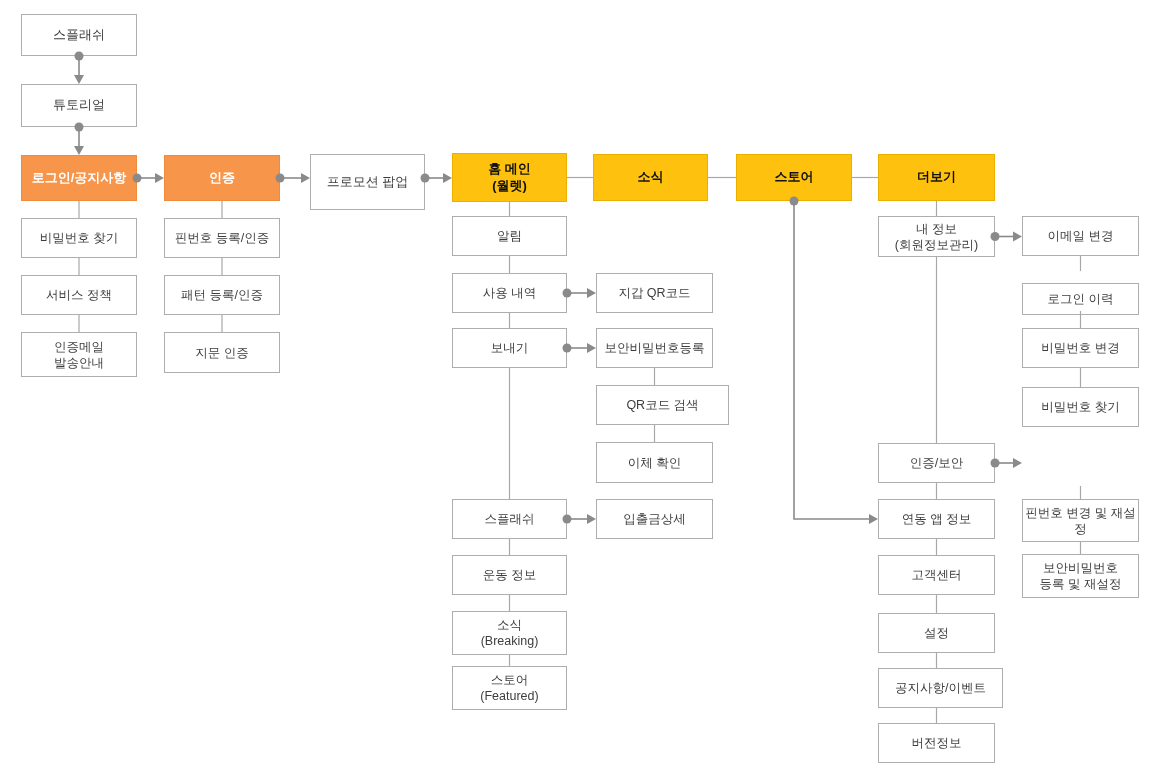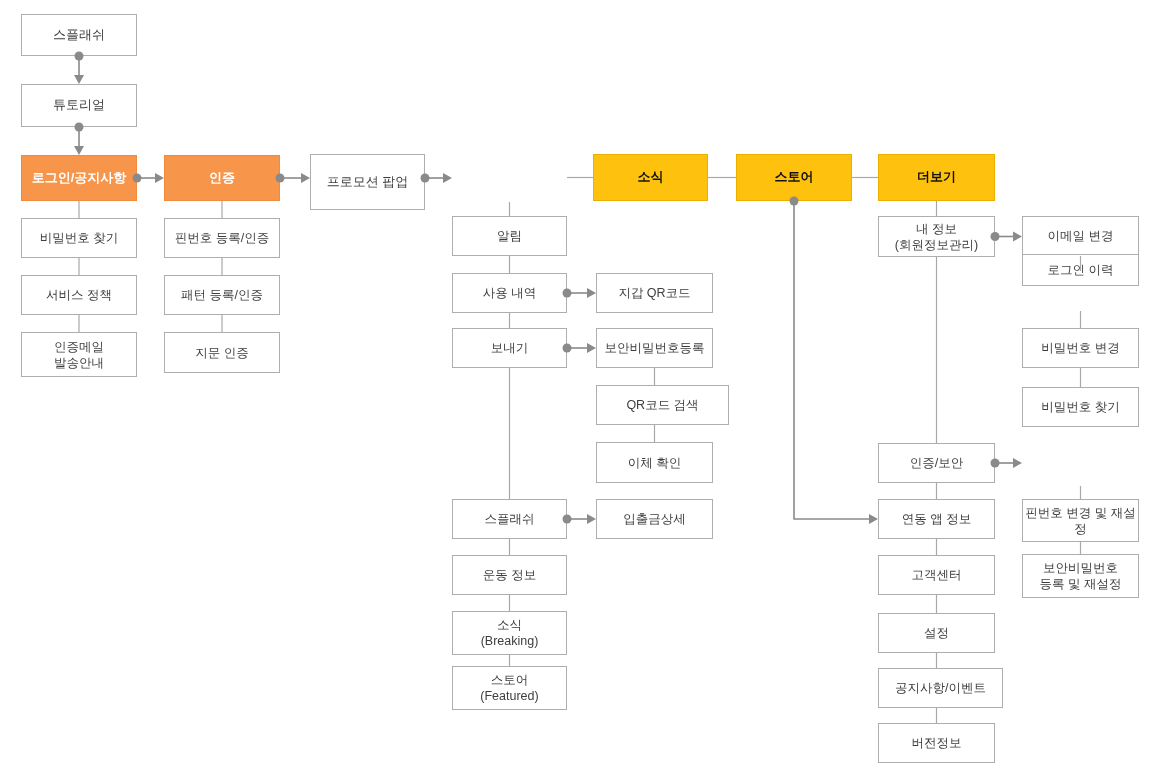--- a/index.html
+++ b/index.html
@@ -85,20 +85,22 @@
       <polyline points="794,201 794,519 871,519" fill="none" stroke="#8a8a8a" stroke-width="1.6"></polyline>
       <circle cx="794" cy="201" r="4.5" fill="#8a8a8a"></circle>
       <polygon points="878,519 869,514 869,524" fill="#8a8a8a"></polygon>
     </svg>
 
   <div class="node nav" id="n-splash" style="left:21px;top:14px;width:116px;height:42px">스플래쉬</div>
   <div class="node nav" id="n-tutorial" style="left:21px;top:84px;width:116px;height:43px">튜토리얼</div>
   <div class="node nav bold orange" id="n-login" style="left:21px;top:155px;width:116px;height:46px">로그인/공지사항</div>
   <div class="node nav bold orange" id="n-auth" style="left:164px;top:155px;width:116px;height:46px">인증</div>
   <div class="node nav" id="n-promo" style="left:310px;top:154px;width:115px;height:56px">프로모션 팝업</div>
+  <div class="node nav bold yellow" id="n-home" style="left:452px;top:153px;width:115px;height:49px">홈 메인
+(월렛)</div>
   <div class="node nav bold yellow" id="n-news" style="left:593px;top:154px;width:115px;height:47px">소식</div>
   <div class="node nav bold yellow" id="n-store" style="left:736px;top:154px;width:116px;height:47px">스토어</div>
   <div class="node nav bold yellow" id="n-more" style="left:878px;top:154px;width:117px;height:47px">더보기</div>
 
   <div class="node" id="n-find_password" style="left:21px;top:218px;width:116px;height:40px">비밀번호 찾기</div>
   <div class="node" id="n-service_policy" style="left:21px;top:275px;width:116px;height:40px">서비스 정책</div>
   <div class="node" id="n-auth_mail" style="left:21px;top:332px;width:116px;height:45px">인증메일
 발송안내</div>
 
   <div class="node" id="n-pin_reg" style="left:164px;top:218px;width:116px;height:40px">핀번호 등록/인증</div>
@@ -124,20 +126,20 @@
   <div class="node" id="n-my_info" style="left:878px;top:216px;width:117px;height:41px">내 정보
 (회원정보관리)</div>
   <div class="node" id="n-auth_security" style="left:878px;top:443px;width:117px;height:40px">인증/보안</div>
   <div class="node" id="n-linked_app" style="left:878px;top:499px;width:117px;height:40px">연동 앱 정보</div>
   <div class="node" id="n-customer_center" style="left:878px;top:555px;width:117px;height:40px">고객센터</div>
   <div class="node" id="n-settings" style="left:878px;top:613px;width:117px;height:40px">설정</div>
   <div class="node" id="n-notice_event" style="left:878px;top:668px;width:125px;height:40px">공지사항/이벤트</div>
   <div class="node" id="n-version_info" style="left:878px;top:723px;width:117px;height:40px">버전정보</div>
 
   <div class="node" id="n-email_change" style="left:1022px;top:216px;width:117px;height:40px">이메일 변경</div>
-  <div class="node" id="n-login_history" style="left:1022px;top:254px;width:117px;height:32px">로그인 이력</div>
+  <div class="node" id="n-login_history" style="left:1022px;top:283px;width:117px;height:32px">로그인 이력</div>
   <div class="node" id="n-pw_change" style="left:1022px;top:328px;width:117px;height:40px">비밀번호 변경</div>
   <div class="node" id="n-pw_find" style="left:1022px;top:387px;width:117px;height:40px">비밀번호 찾기</div>
   <div class="node" id="n-pin_reset" style="left:1022px;top:499px;width:117px;height:43px">핀번호 변경 및 재설
 정</div>
   <div class="node" id="n-secpw_reset" style="left:1022px;top:554px;width:117px;height:44px">보안비밀번호
 등록 및 재설정</div>
 </div>
 
 </body></html>

